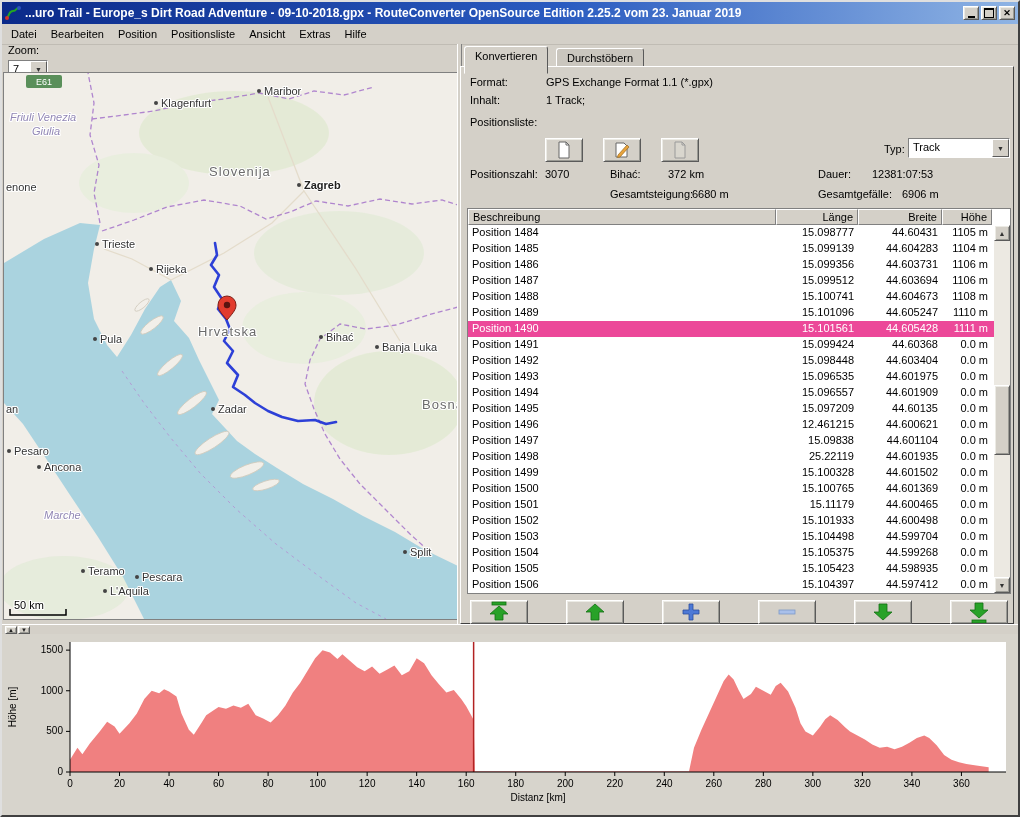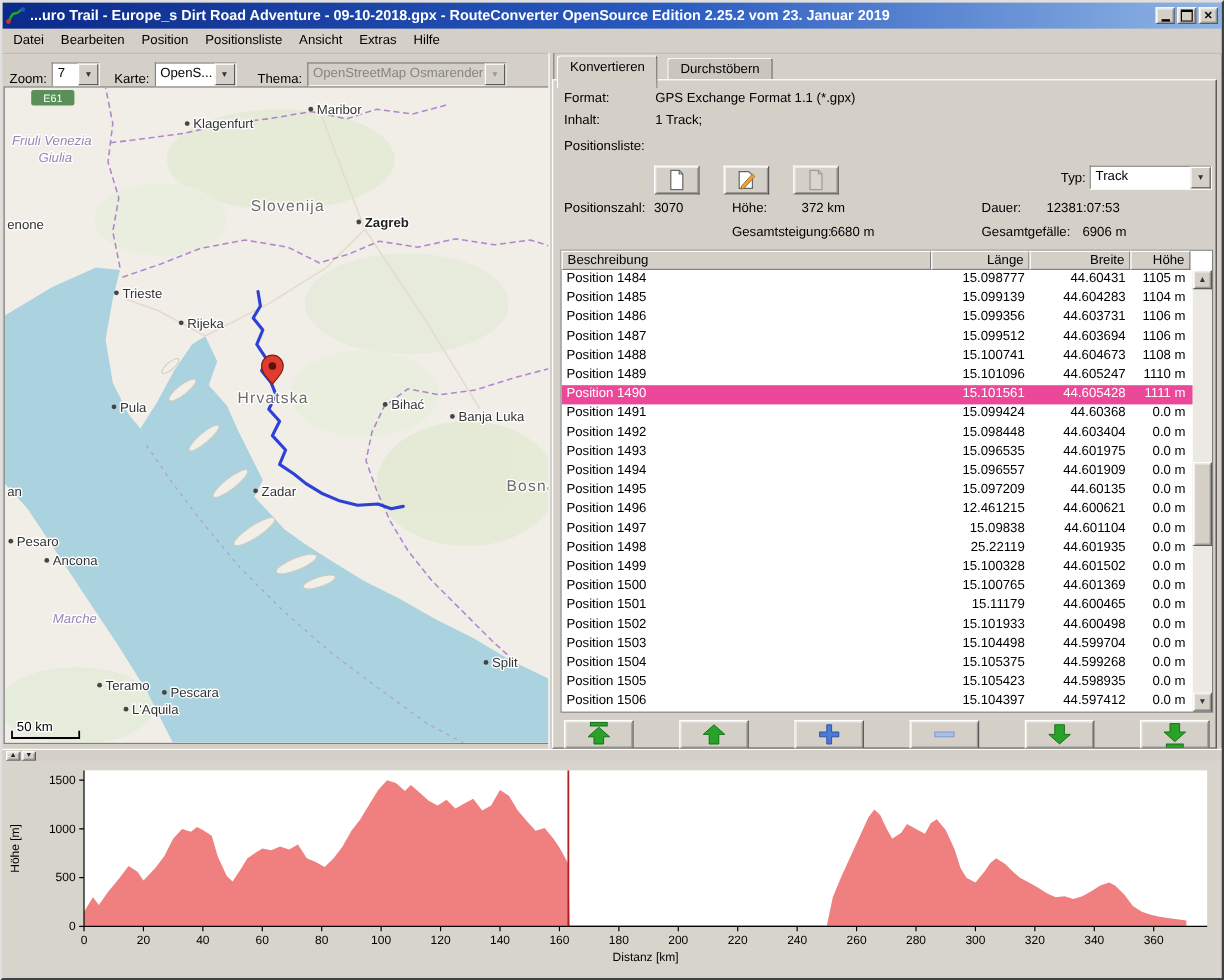--- a/index.html
+++ b/index.html
@@ -13,21 +13,21 @@
             display:flex;align-items:center;padding:0 3px;color:#fff;font-weight:bold;font-size:12px;}
   .titlebar .title-text{flex:1;white-space:nowrap;overflow:hidden;margin-left:4px;}
   .winbtn{width:16px;height:14px;margin-left:2px;display:flex;align-items:center;justify-content:center;
           font-size:9px;font-weight:bold;color:#000;cursor:default;padding:0;font-family:"Liberation Sans",sans-serif;}
   .minglyph{display:block;width:7px;height:2px;background:#000;margin-top:7px;}
   .maxglyph{display:block;width:8px;height:7px;border:1px solid #000;border-top-width:2px;}
   
   .menubar{left:0;top:22px;right:0;height:20px;background:#d4d0c8;display:flex;align-items:center;padding-left:2px;border-bottom:1px solid #c0bcb4;}
   .menuitem{padding:3px 7px;cursor:default;}
   
-  .ltoolbar{left:0;top:42px;width:456px;height:28px;display:flex;align-items:flex-end;gap:4px;padding-left:6px;}
+  .ltoolbar{left:0;top:42px;width:456px;height:28px;display:flex;align-items:flex-start;gap:4px;padding-left:6px;flex-direction:column;}
   .lbl{white-space:nowrap;}
   .combo{display:flex;align-items:stretch;background:#fff;border:1px solid;border-color:#808080 #ffffff #ffffff #808080;height:18px;}
   .combo .cval{flex:1;padding:2px 4px;white-space:nowrap;overflow:hidden;}
   .combo .carrow{width:15px;background:#d4d0c8;border:1px solid;border-color:#ffffff #5a5a5a #5a5a5a #ffffff;
                  display:flex;align-items:center;justify-content:center;font-size:7px;color:#333;}
   .combo.disabled{background:#d4d0c8;color:#858585;}
   .combo.disabled .carrow{color:#9a9a9a;}
   
   .maparea{left:1px;top:70px;width:454px;height:546px;border:1px solid #808080;}
   .ml-town{font-size:11px;fill:#333;}
@@ -247,21 +247,21 @@
     </button>
 
     <span class="field" style="left:424px;top:99px">Typ:</span>
     <span class="combo field" style="left:448px;top:94px;width:100px">
       <span class="cval">Track</span>
       <span class="carrow">▼</span>
     </span>
 
     <span class="field" style="left:10px;top:124px">Positionszahl:</span>
     <span class="field" style="left:85px;top:124px">3070</span>
-    <span class="field" style="left:150px;top:124px">Höhe:</span>
+    <span class="field" style="left:150px;top:124px">Bihać:</span>
     <span class="field" style="left:208px;top:124px">372 km</span>
     <span class="field" style="left:358px;top:124px">Dauer:</span>
     <span class="field" style="left:412px;top:124px">12381:07:53</span>
     <span class="field" style="left:150px;top:144px">Gesamtsteigung:</span>
     <span class="field" style="left:232px;top:144px">6680 m</span>
     <span class="field" style="left:358px;top:144px">Gesamtgefälle:</span>
     <span class="field" style="left:442px;top:144px">6906 m</span>
 
     <div class="abs ptable">
       <div class="thead" id="table-head">

